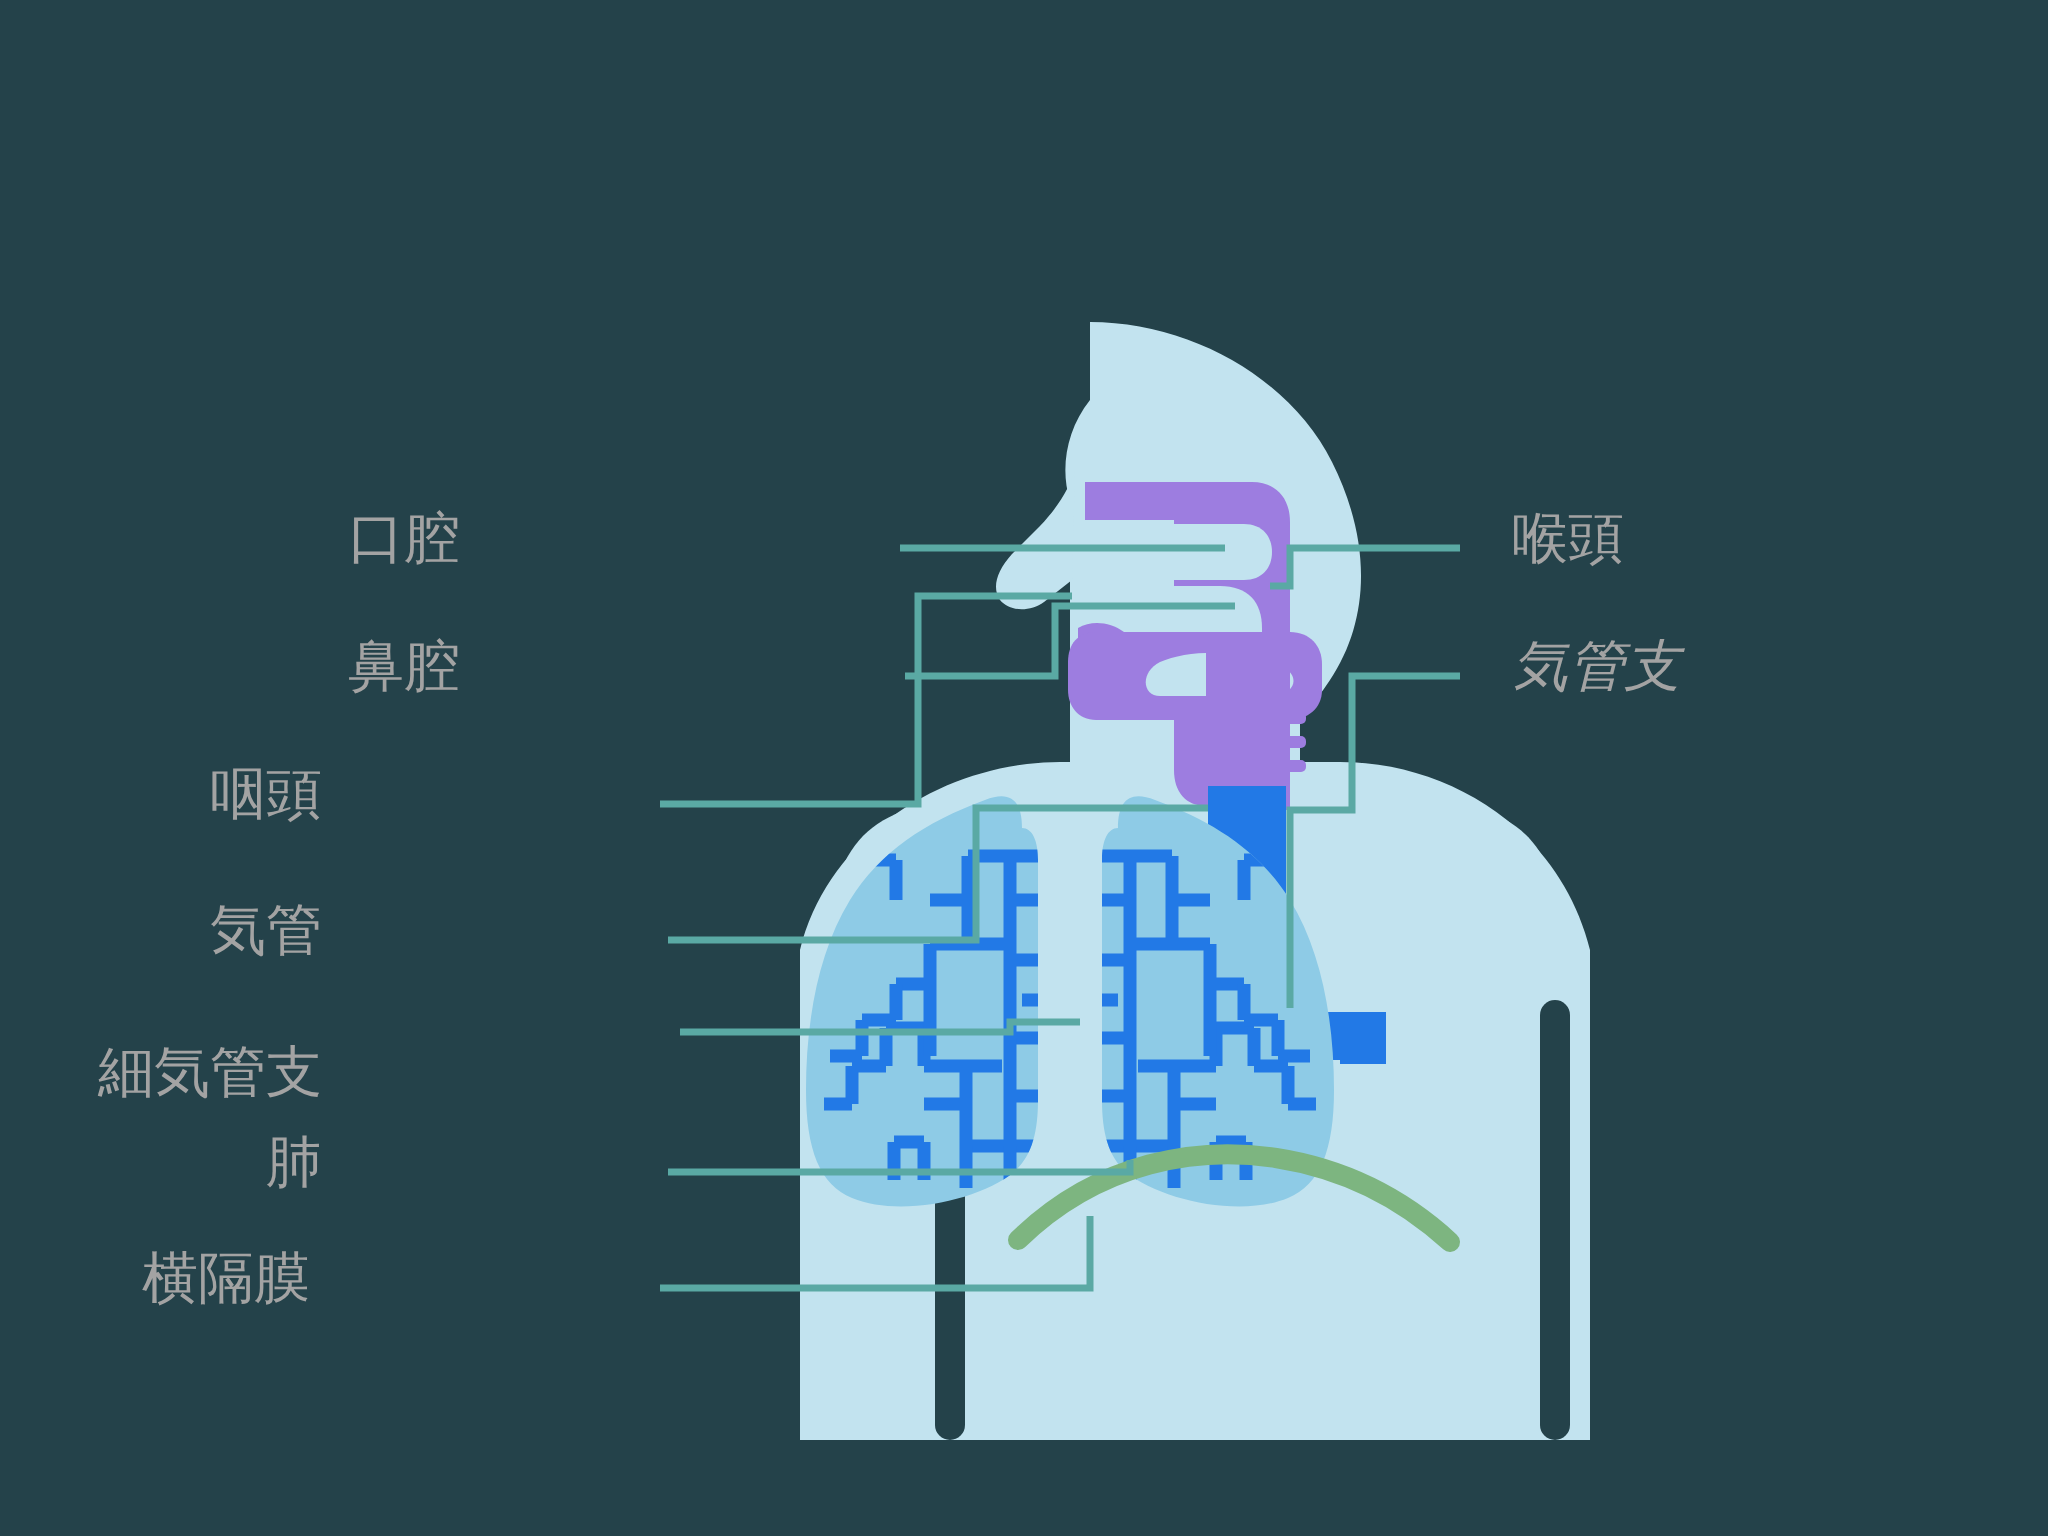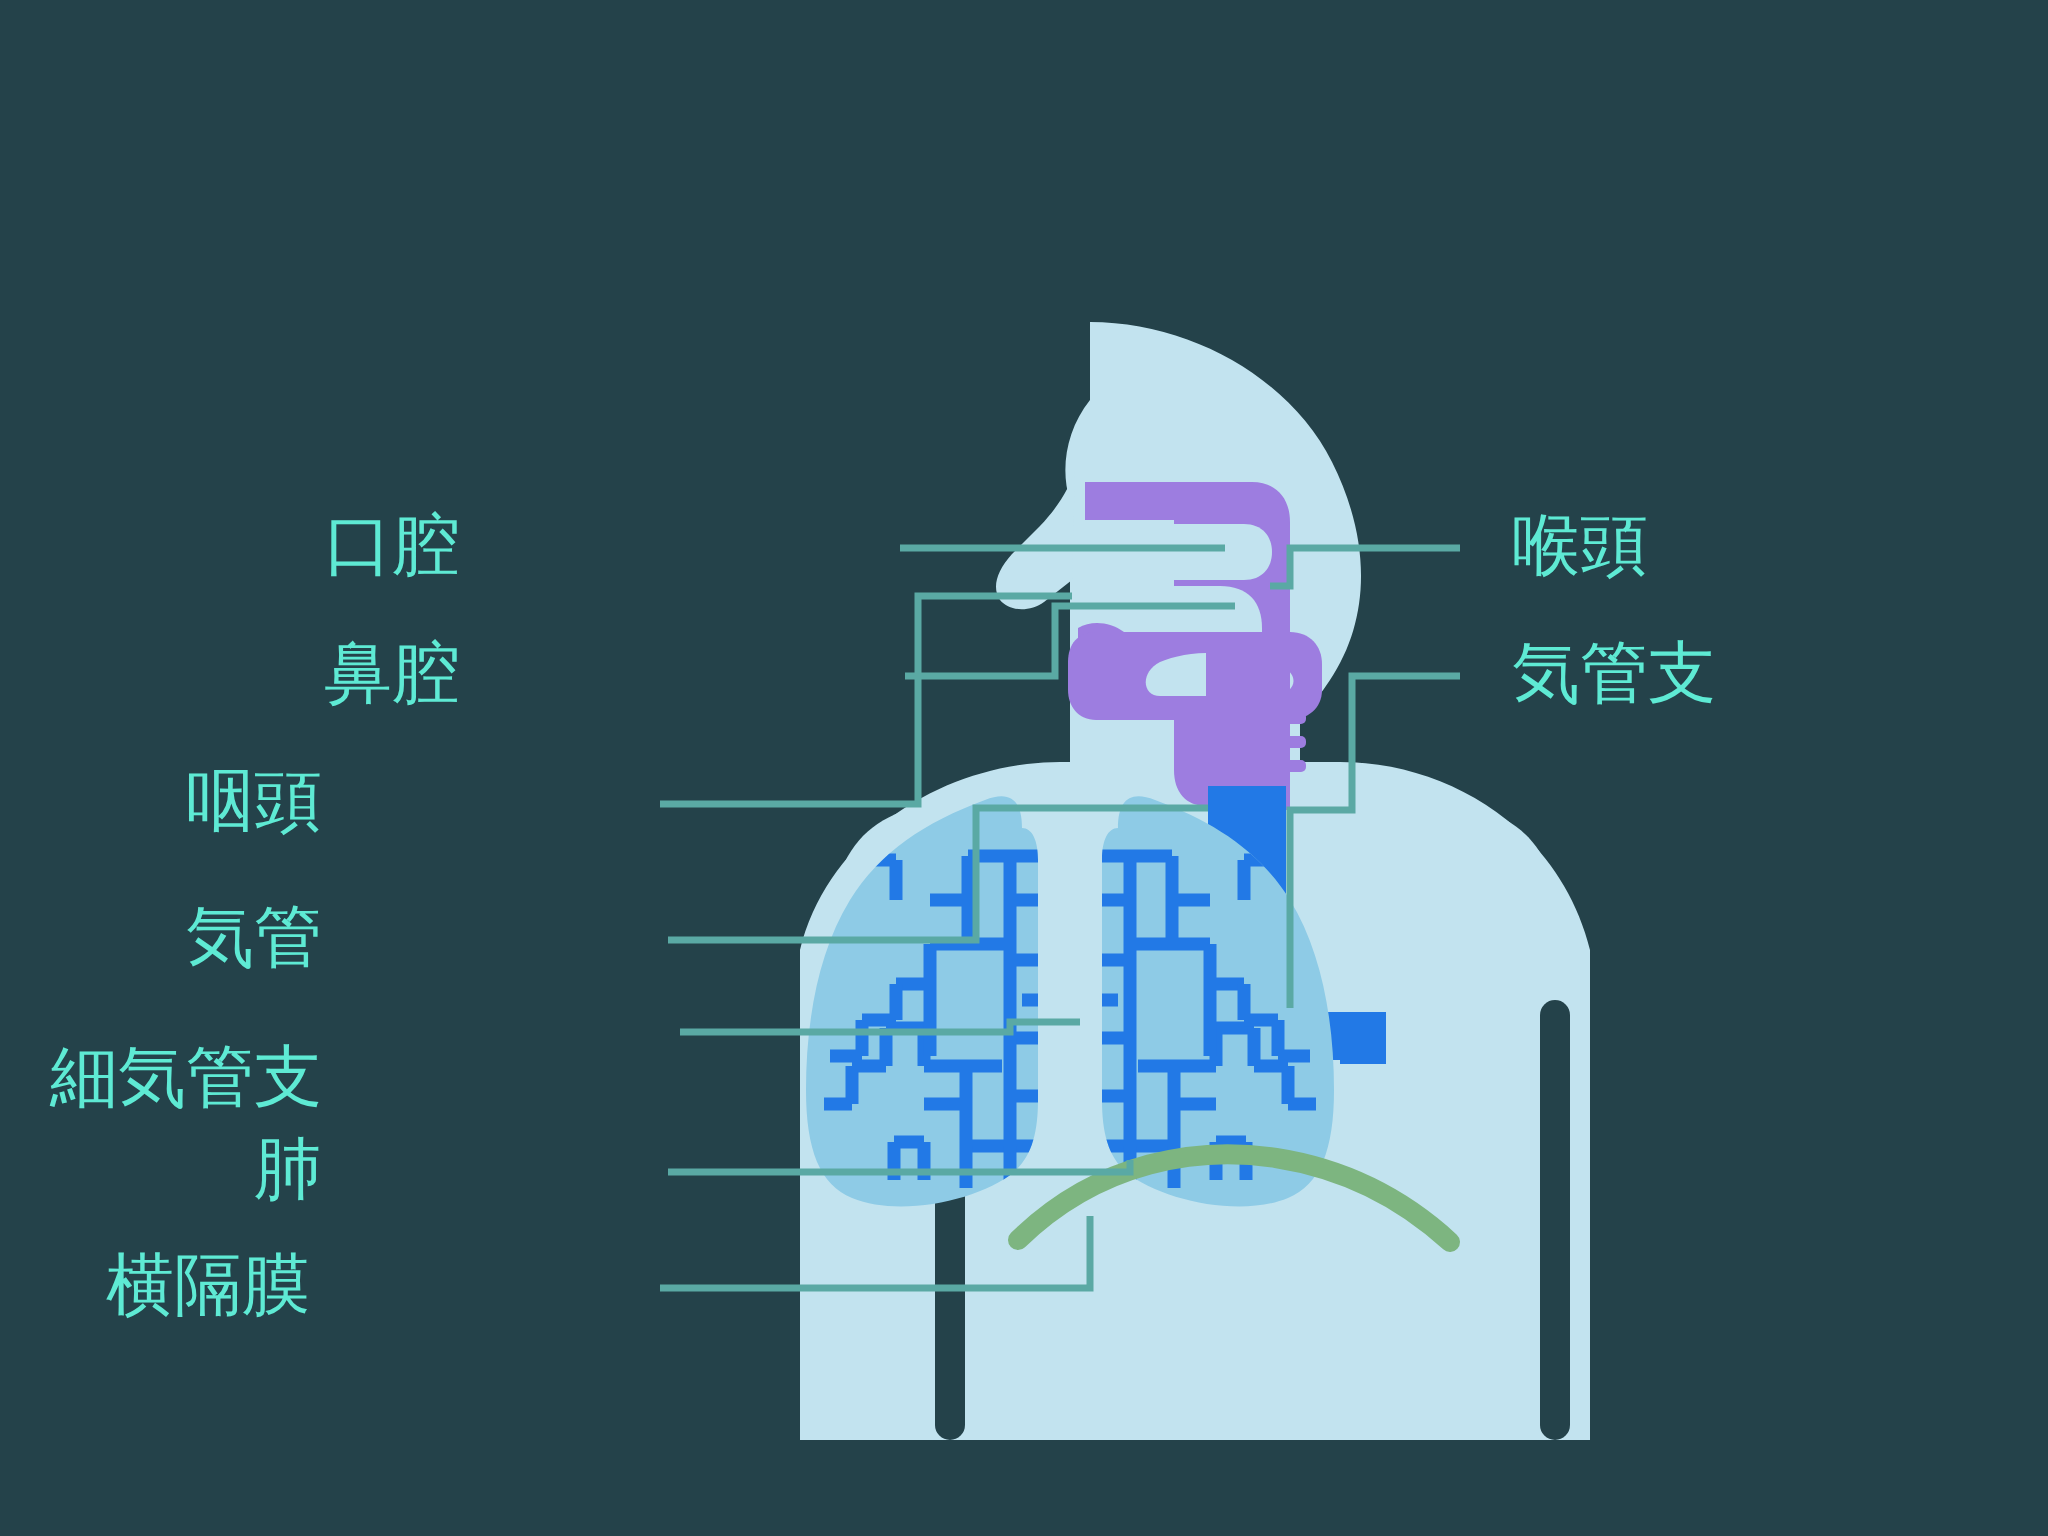--- a/index.html
+++ b/index.html
@@ -22,23 +22,23 @@
     font-family: "Liberation Serif", "DejaVu Serif", serif;
     font-size: 160px;
     line-height: 1;
     font-weight: 400;
     color: #a8cfe8;
     letter-spacing: 2px;
     white-space: nowrap;
   }
   .label {
     position: absolute;
-    font-size: 68px;
+    font-size: 56px;
     line-height: 1;
-    color: #5eead4;
+    color: #a3a3a3;
     white-space: nowrap;
   }
   .label.right { text-align: right; }
   .label.left  { text-align: right; }
   svg.fig {
     position: absolute;
     left: 0; top: 0;
     width: 2048px;
     height: 1536px;
   }
@@ -225,15 +225,15 @@
 
   <div class="label left" style="left:460px;  top:510px;  transform:translate(-100%,0);">口腔</div>
   <div class="label left" style="left:460px;  top:638px;  transform:translate(-100%,0);">鼻腔</div>
   <div class="label left" style="left:322px;  top:766px;  transform:translate(-100%,0);text-align:center;">咽頭</div>
   <div class="label left" style="left:322px;  top:902px;  transform:translate(-100%,0);">気管</div>
   <div class="label left" style="left:322px;  top:1048px;  transform:translate(-100%,0);font-family:Liberation Mono, monospace;">細気管支</div>
   <div class="label left" style="left:322px;  top:1134px; transform:translate(-100%,0);">肺</div>
   <div class="label left" style="left:310px;  top:1250px; transform:translate(-100%,0);">横隔膜</div>
 
   <div class="label right" style="left:1512px; top:510px;">喉頭</div>
-  <div class="label right" style="left:1512px; top:638px;">気管支</div>
+  <div class="label right" style="left:1512px; top:638px;font-style:italic;">気管支</div>
 
 </div>
 
 </body></html>

